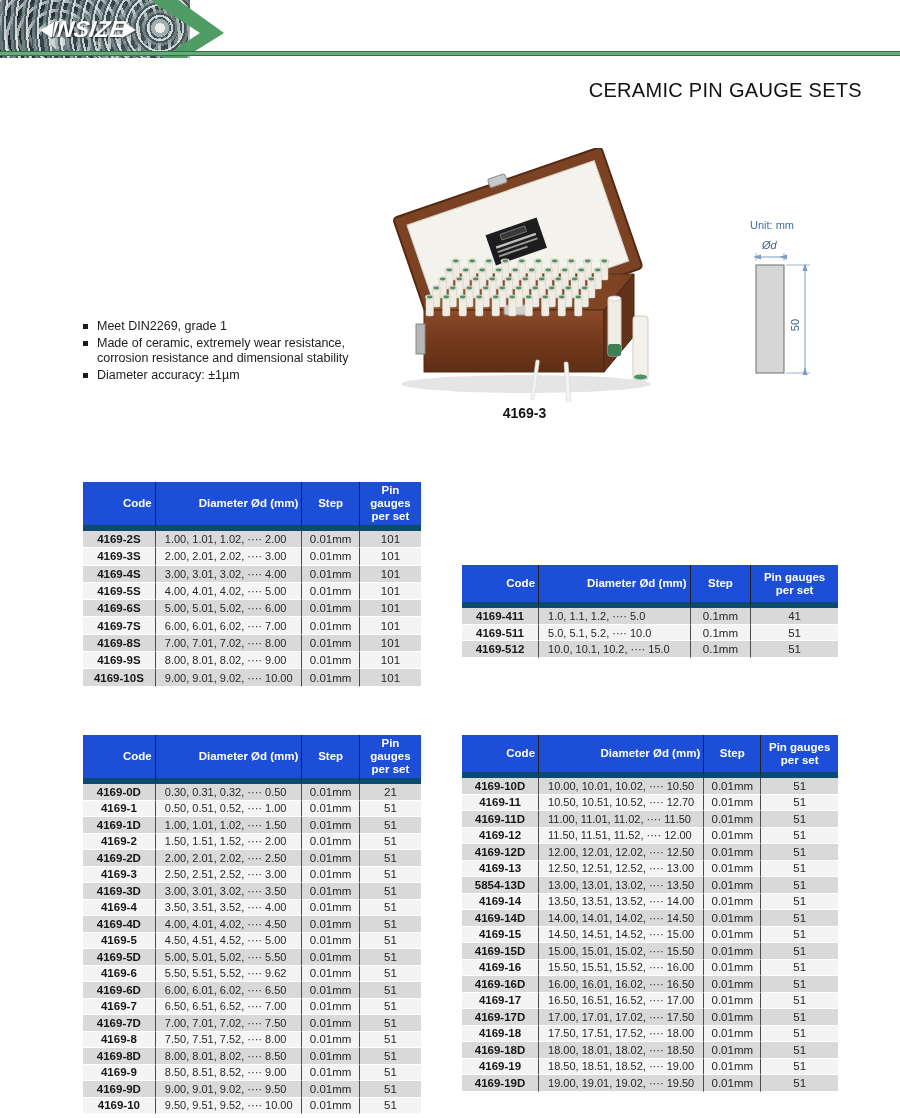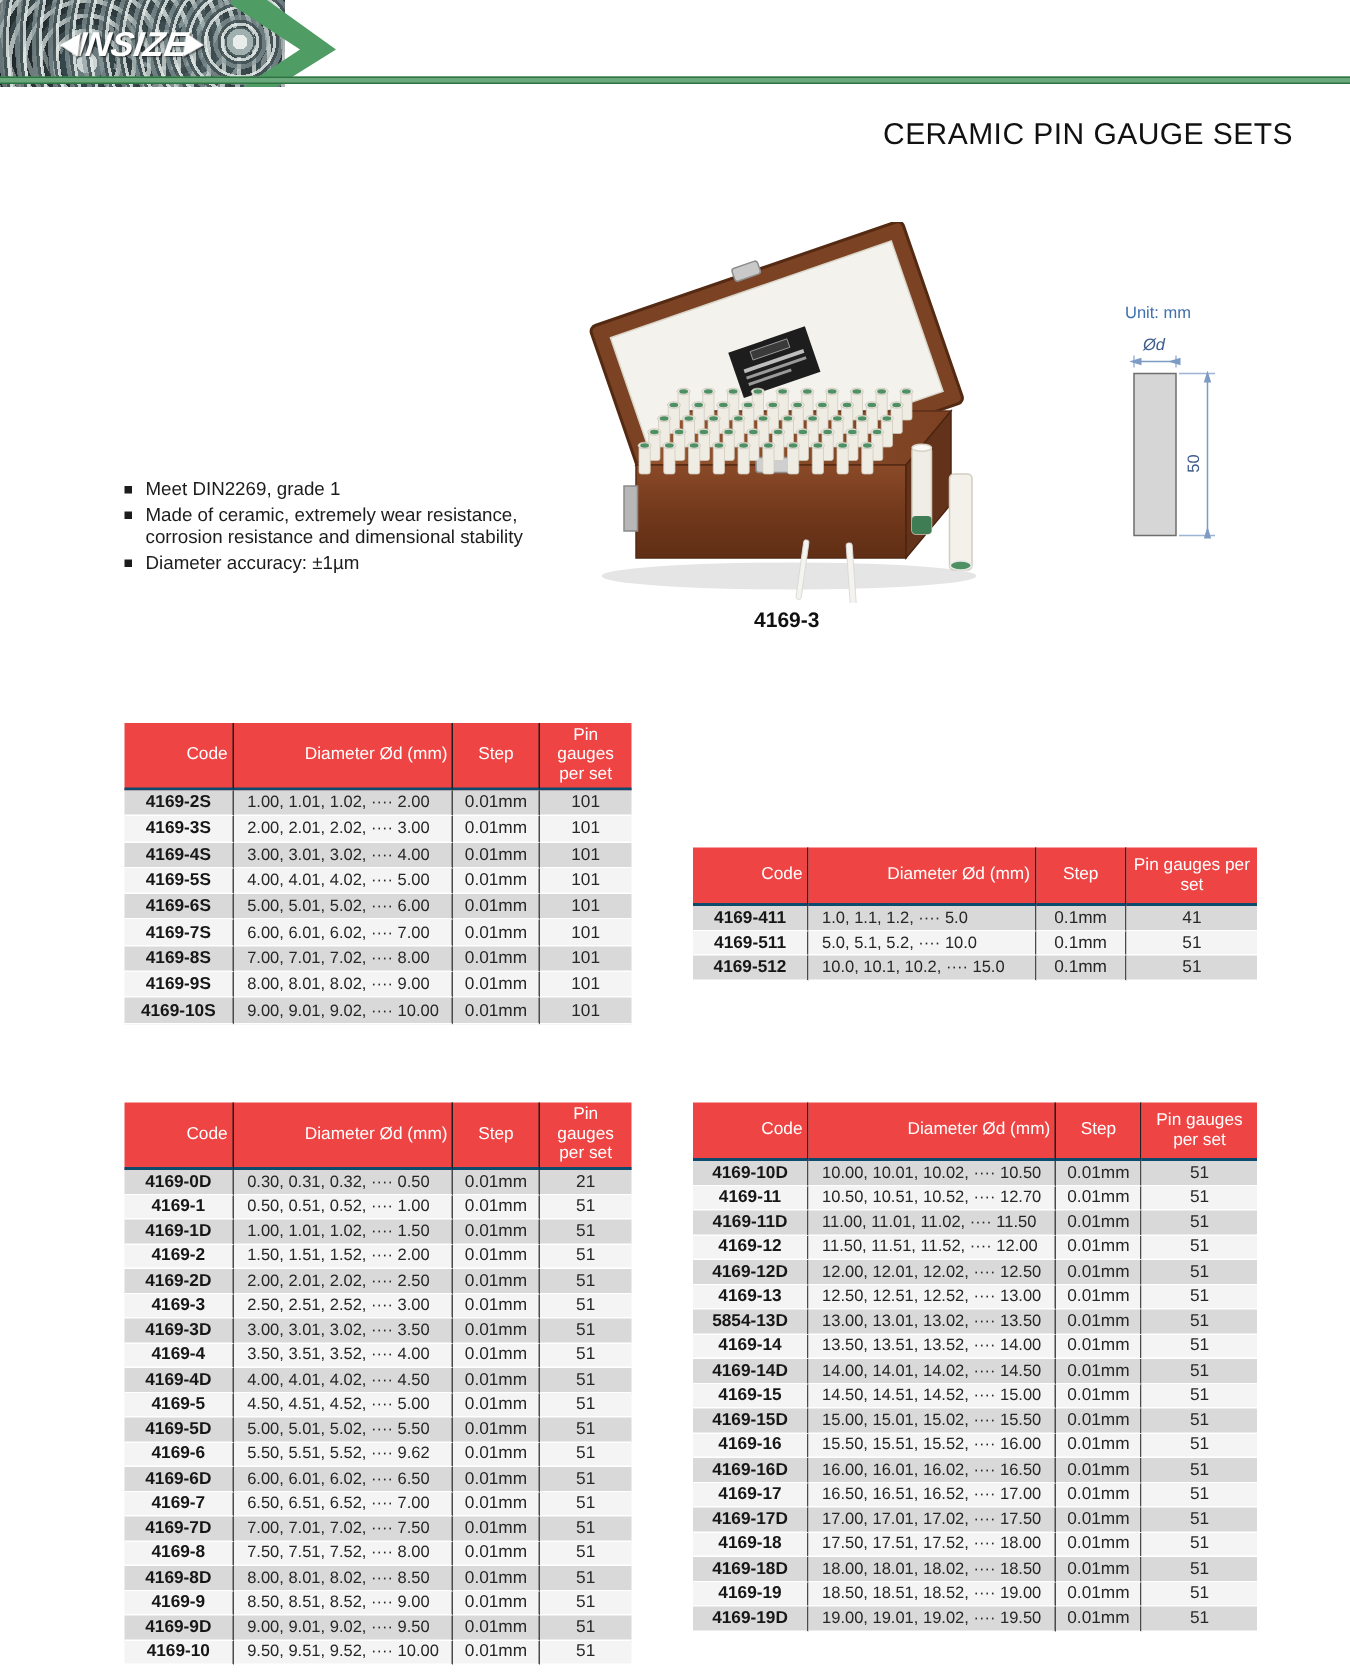--- a/index.html
+++ b/index.html
@@ -36,32 +36,32 @@
   .feature{position:relative;padding-left:15px;line-height:15.5px;margin-bottom:1px;}
   .feature .bullet{position:absolute;left:1px;top:5px;width:5px;height:5px;background:#1c1c1c;}
 
   
   .figure{position:absolute;left:386px;top:148px;width:277px;height:254px;}
   .figure-label{position:absolute;left:386px;top:405px;width:277px;text-align:center;
                 font-size:14px;font-weight:bold;color:#111;}
 
   
   .diagram{position:absolute;left:748px;top:203px;width:140px;}
-  .unit-label{font-size:11px;color:#3f6fae;margin:0 0 6px 2px;}
+  .unit-label{font-size:11px;color:#3f6fae;margin:16px 0 6px 2px;}
 
   
   .spec-table{position:absolute;}
   .t1{left:83px;top:482px;width:338px;}
   .t2{left:462px;top:565px;width:376px;}
   .t3{left:83px;top:735px;width:338px;}
   .t4{left:462px;top:735px;width:376px;}
   .spec-table table{border-collapse:separate;border-spacing:0;table-layout:fixed;width:100%;}
-  .spec-table th{background:#ef4444;color:#fff;font-size:11.5px;font-weight:normal;
+  .spec-table th{background:#1d4ed8;color:#fff;font-size:11.5px;font-weight:bold;
     text-align:center;vertical-align:middle;padding:2px 3px;line-height:13px;
-    border-bottom:2px solid #0c4a6e;}
+    border-bottom:6px solid #0c4a6e;}
   .spec-table th:not(:last-child){border-right:1px solid #1f1f1f;}
   .spec-table td{font-size:11.5px;color:#262626;text-align:center;vertical-align:middle;
     padding:0 3px;border-bottom:1px solid #fff;white-space:nowrap;}
   .spec-table td:not(:last-child){border-right:1px solid #4a4a4a;}
   .spec-table tbody tr:nth-child(odd) td{background:#d9d9d9;}
   .spec-table tbody tr:nth-child(even) td{background:#f4f4f4;}
   .spec-table th.c-code,.spec-table th.c-dia{text-align:right;padding-left:10px;}
   .spec-table td.c-code{font-weight:bold;color:#161616;}
   .spec-table td.c-dia{text-align:left;padding-left:9px;font-size:11px;}
   .t1 th{height:31px;}  .t2 th,.t3 th,.t4 th{height:33px;}

